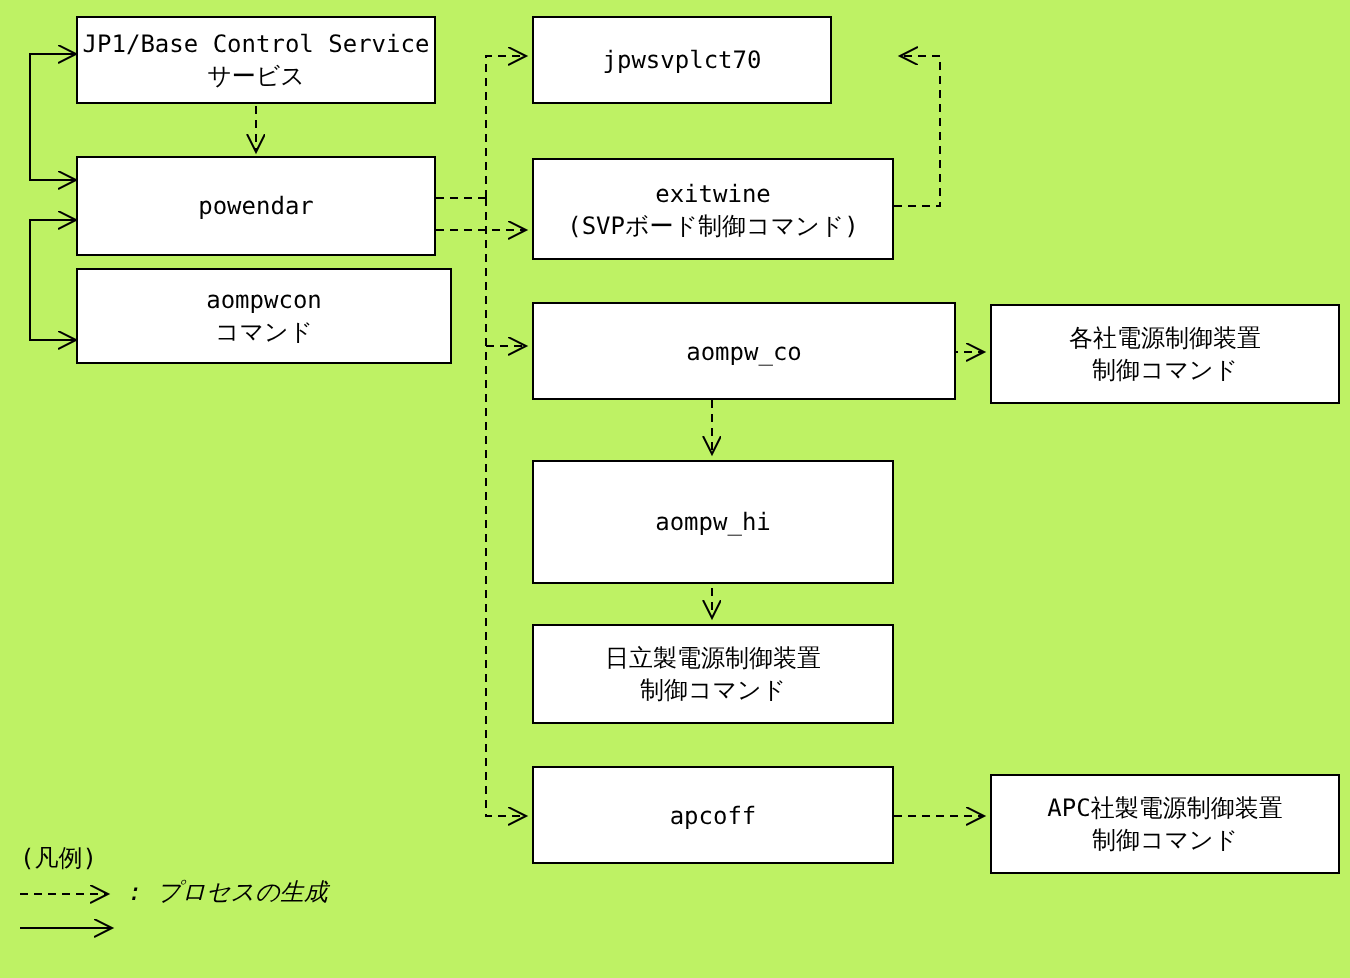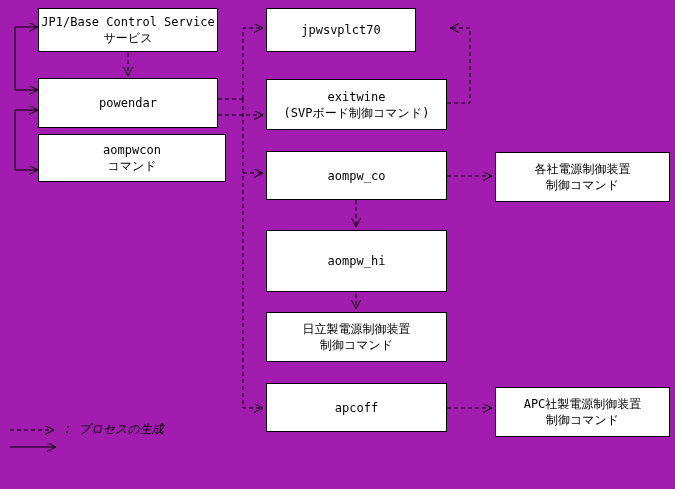--- a/index.html
+++ b/index.html
@@ -1,18 +1,18 @@
 <!DOCTYPE html>
 <html><head>
 <meta charset="utf-8">
 <style>
   * { margin:0; padding:0; box-sizing:border-box; }
   html,body { background:#ffffff; }
   .canvas {
-    position:relative; width:675px; height:489px; background:#a21caf;
+    position:relative; width:675px; height:489px; background:#bef264;
     font-family:"DejaVu Sans Mono","Liberation Mono",monospace;
     font-size:12px; color:#000000; overflow:hidden;
   }
   .box {
     position:absolute; border:1px solid #000000; background:#ffffff;
     display:flex; flex-direction:column; align-items:center; justify-content:center;
     text-align:center; line-height:16px; white-space:nowrap;
   }
   svg.wires { position:absolute; left:0; top:0; }
   .legend { position:absolute; left:8px; top:421px; }
@@ -65,21 +65,21 @@
 
   <div class="box" style="left:266px;top:8px;width:150px;height:44px">
     <div>jpwsvplct70</div>
   </div>
 
   <div class="box" style="left:266px;top:79px;width:181px;height:51px">
     <div>exitwine</div>
     <div>(SVPボード制御コマンド)</div>
   </div>
 
-  <div class="box" style="left:266px;top:151px;width:181px;height:49px">
+  <div class="box" style="left:266px;top:151px;width:212px;height:49px">
     <div>aompw_co</div>
   </div>
 
   <div class="box" style="left:266px;top:230px;width:181px;height:62px">
     <div>aompw_hi</div>
   </div>
 
   <div class="box" style="left:266px;top:312px;width:181px;height:50px">
     <div>日立製電源制御装置</div>
     <div>制御コマンド</div>
@@ -93,20 +93,21 @@
     <div>各社電源制御装置</div>
     <div>制御コマンド</div>
   </div>
 
   <div class="box" style="left:495px;top:387px;width:175px;height:50px">
     <div>APC社製電源制御装置</div>
     <div>制御コマンド</div>
   </div>
 
   <div class="legend">
+    <div class="legend-title">(凡例)</div>
 
     <div class="legend-row">
       <svg width="54" height="12" viewBox="0 0 54 12">
         <defs>
           <marker id="larr1" markerWidth="11" markerHeight="11" refX="9" refY="4.5" orient="auto" markerUnits="userSpaceOnUse">
             <path d="M0,0 L9,4.5 L0,9" fill="none" stroke="#000" stroke-width="1"></path>
           </marker>
         </defs>
         <path d="M2,6 H46" fill="none" stroke="#000" stroke-width="1" stroke-dasharray="4 3" marker-end="url(#larr1)"></path>
       </svg>

